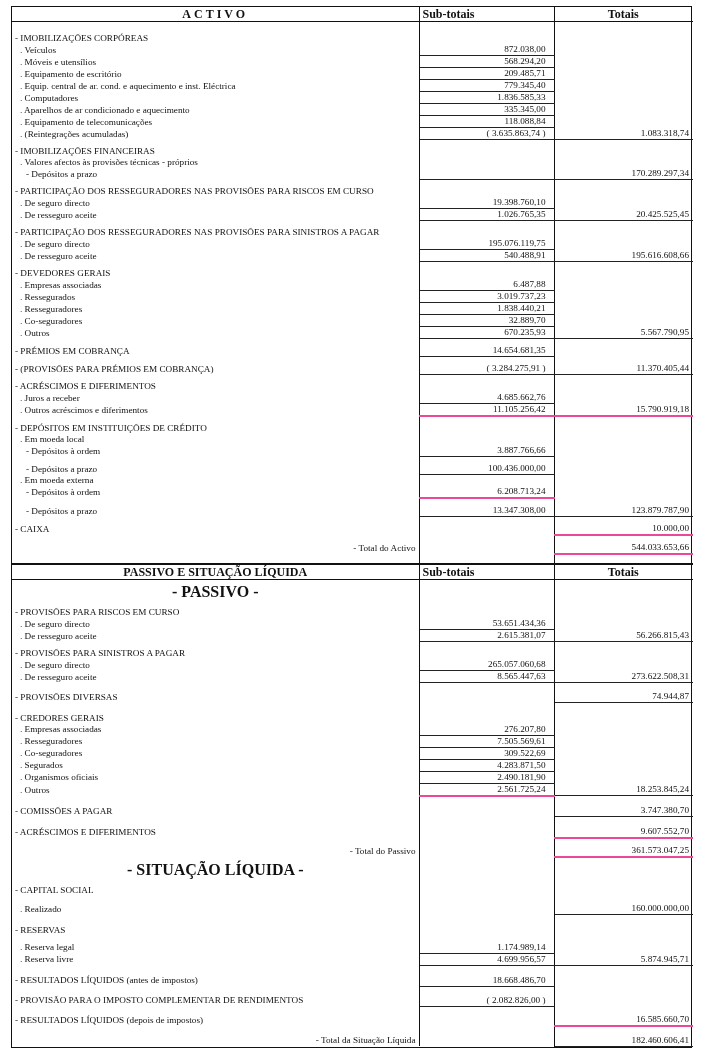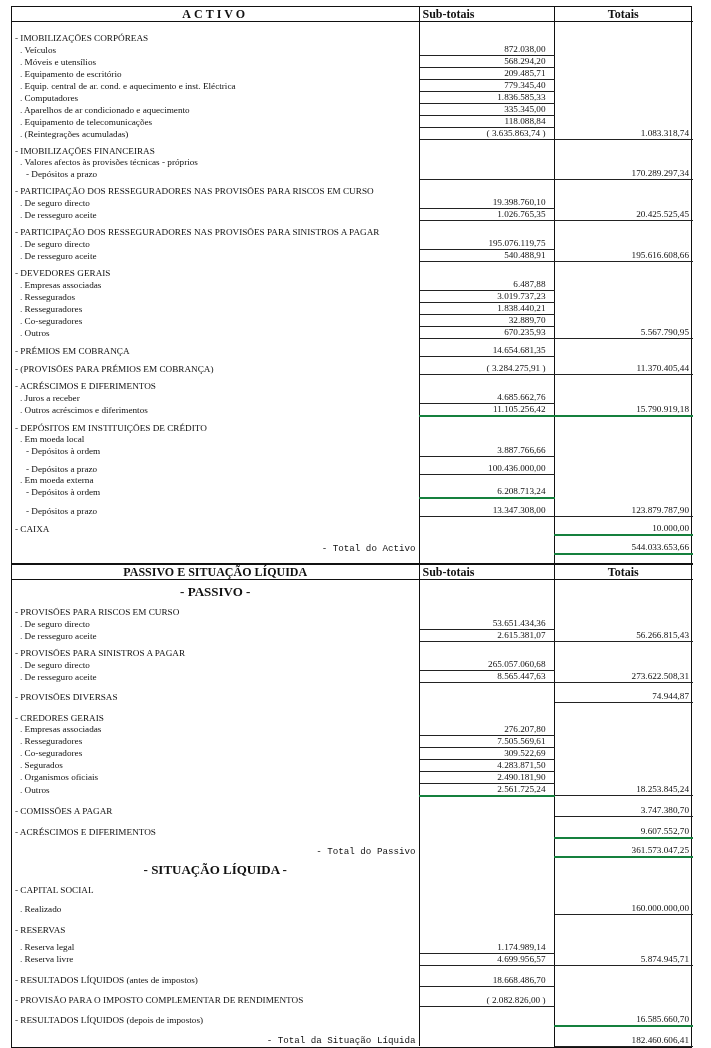--- a/index.html
+++ b/index.html
@@ -12,25 +12,25 @@
   td.sub { border-right: 1.2px solid #111; text-align: right; padding-right: 8px; }
   td.tot { text-align: right; padding-right: 4px; }
   .hdr td { border-bottom: 1.5px solid #111; font-weight: bold; text-align: center; height: 14px; font-size: 12px; vertical-align: middle; }
   .hdr td.lbl { letter-spacing: 3px; }
   .hdr2 td.lbl { letter-spacing: 0; }
   .hdr td.tot { text-align: center; }
   .hdr td.sub { text-align: left; padding-right: 3px; }
   .sec td { padding-top: 6px; }
   .gap td { height: 5px; }
   .ul { border-bottom: 1px solid #222; }
-  .ul2 { border-bottom: 2px solid #15803d; }
+  .ul2 { border-bottom: 2px solid #ec4899; }
   .ind1 { padding-left: 8px; }
   .ind2 { padding-left: 14px; }
-  .totalrow td.lbl { text-align: right; font-family: Liberation Mono, monospace; }
-  .subhead td.lbl { text-align: center; font-weight: bold; font-size: 13px; }
+  .totalrow td.lbl { text-align: right; }
+  .subhead td.lbl { text-align: center; font-weight: bold; font-size: 16px; }
   .split td { border-bottom: 2px solid #111; height: 8px; }
 </style>
 </head>
 <body>
 
 <div class="sheet">
 <table>
 <colgroup>
         <col class="c1">
         <col class="c2">

